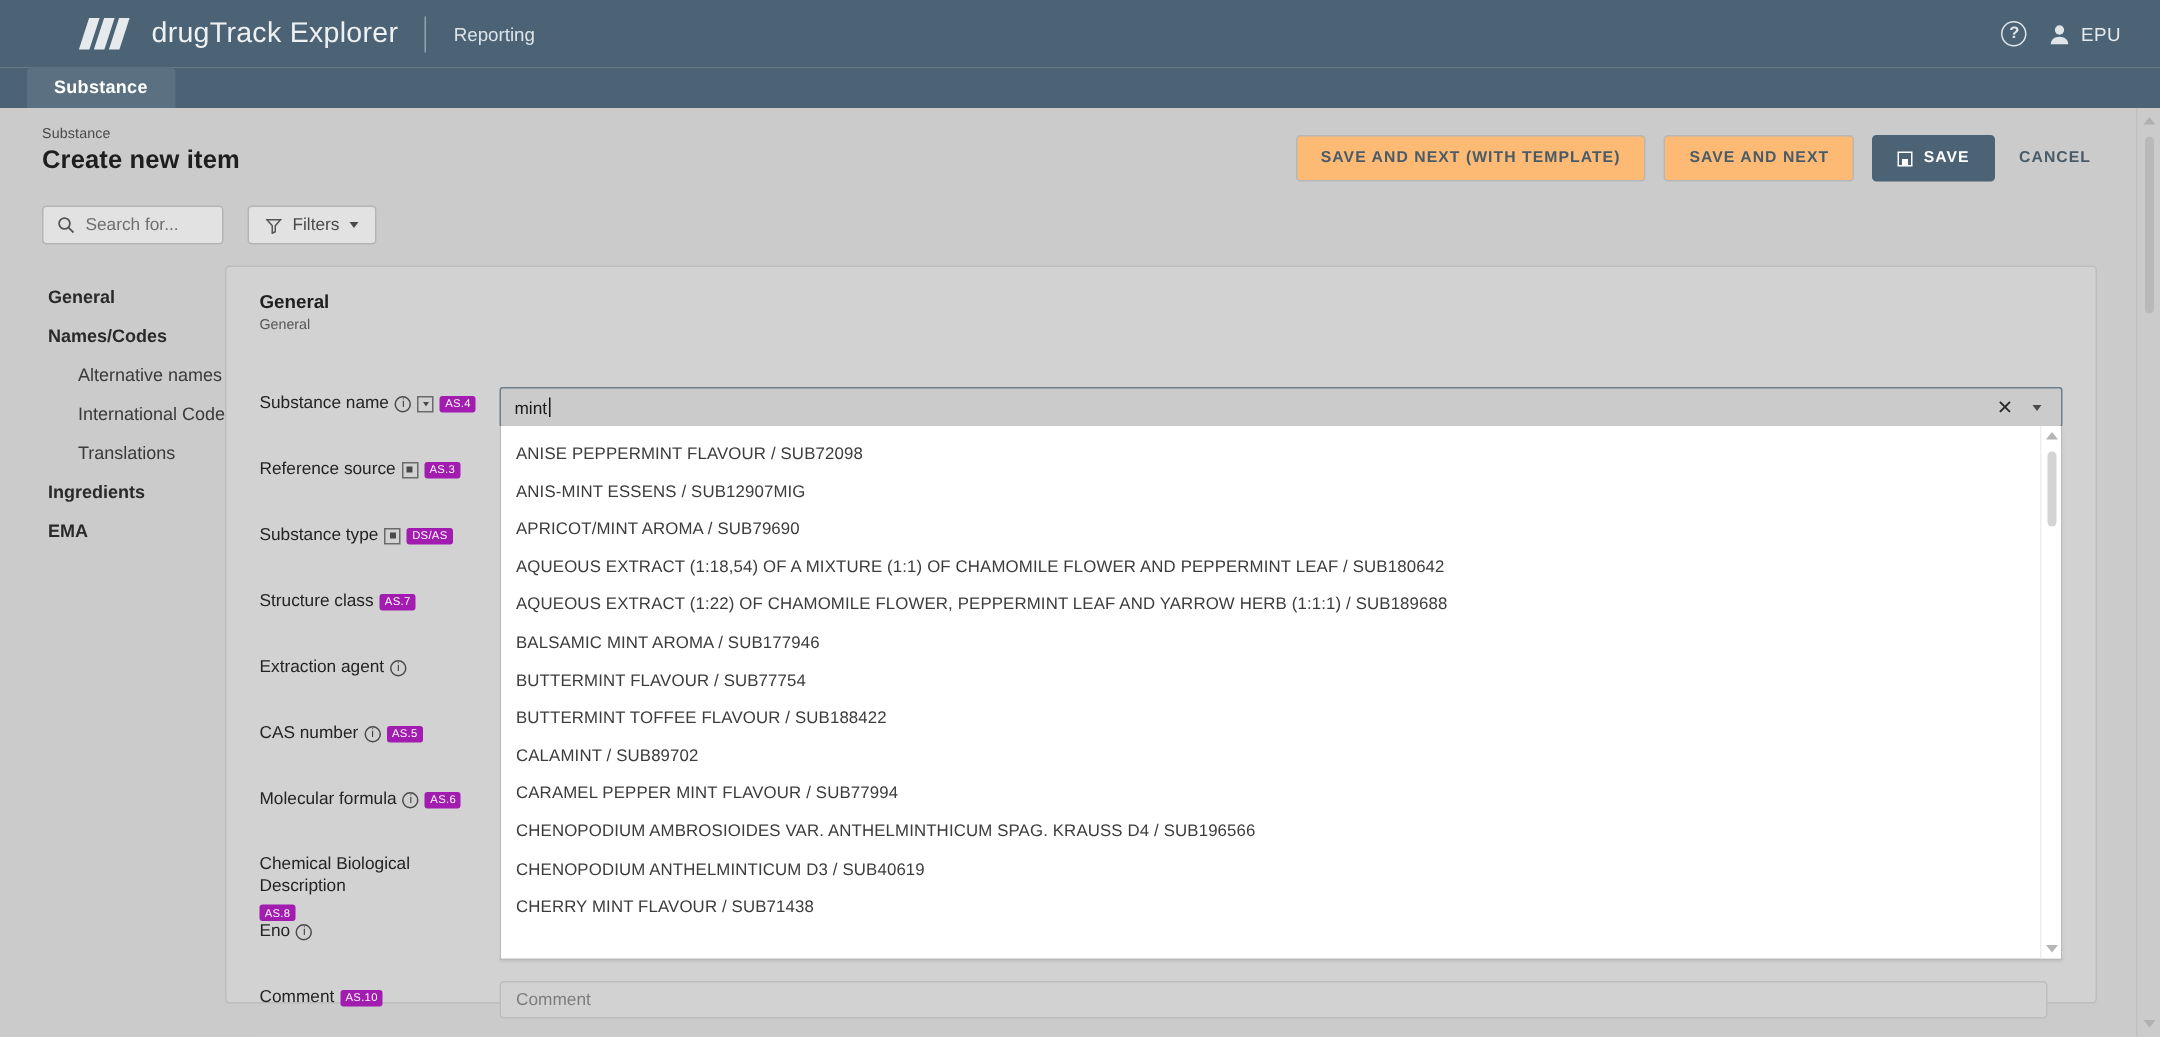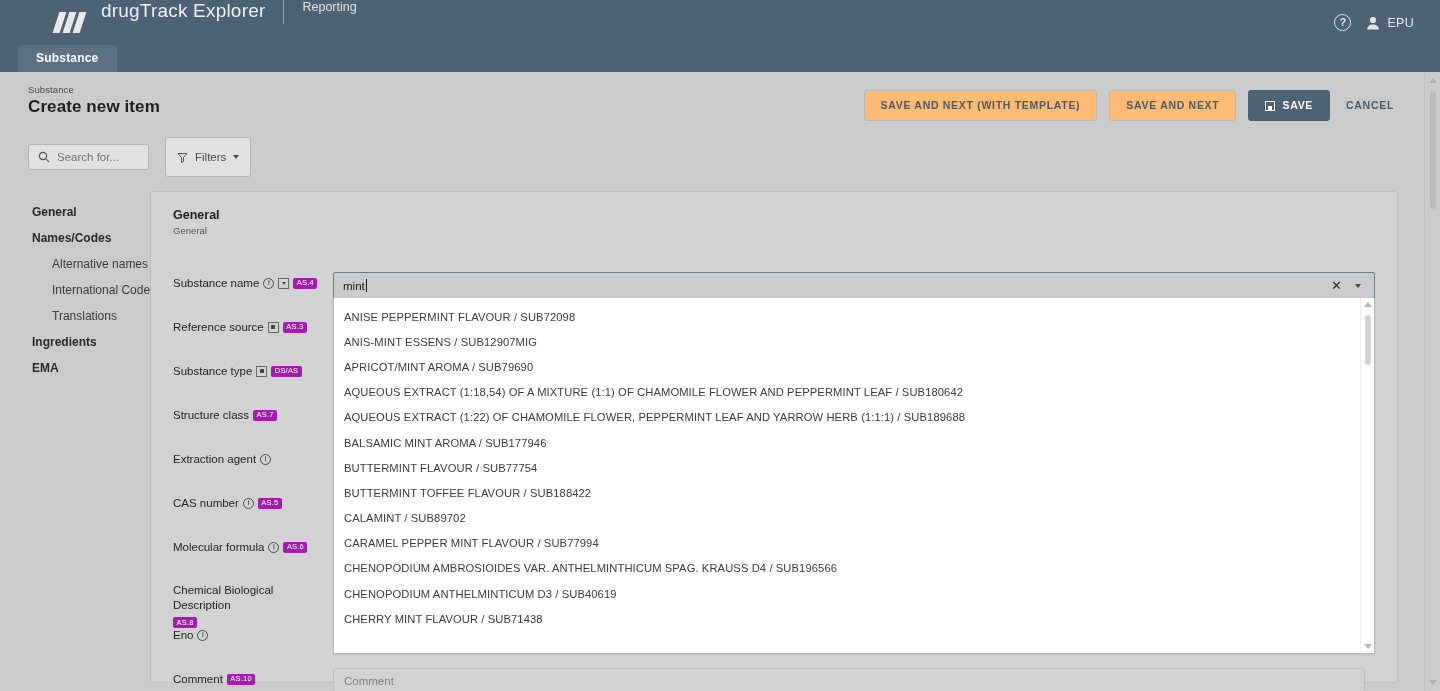--- a/index.html
+++ b/index.html
@@ -10,20 +10,21 @@
     background: #cbcbcb;
     font-family: "Liberation Sans", sans-serif;
     -webkit-font-smoothing: antialiased;
   }
 
   
   .app-header {
     height: 45px;
     background: #4c6375;
     display: flex;
+    align-items: center;
     padding: 0 16px 0 56px;
     position: relative;
   }
   .logo {
     display: flex; align-items: center; gap: 3px;
     transform: skewX(-18deg);
     margin-right: 18px;
   }
   .logo i { display: block; width: 7px; height: 21px; background: #e7eaec; }
   .brand {
@@ -147,21 +148,21 @@
   .searchbox {
     width: 121px; height: 26px;
     background: #e2e2e2;
     border: 1px solid #b4b4b4;
     border-radius: 3px;
     display: flex; align-items: center;
     gap: 7px; padding: 0 9px;
   }
   .search-ph { color: #6f6f6f; font-size: 11.5px; }
   .filterbox {
-    height: 40px;
+    height: 26px;
     background: #e2e2e2;
     border: 1px solid #b4b4b4;
     border-radius: 3px;
     display: flex; align-items: center;
     gap: 7px; padding: 0 11px;
     color: #4a4a4a; font-size: 11.5px;
     cursor: pointer;
   }
   .caret-dn {
     width: 0; height: 0;

